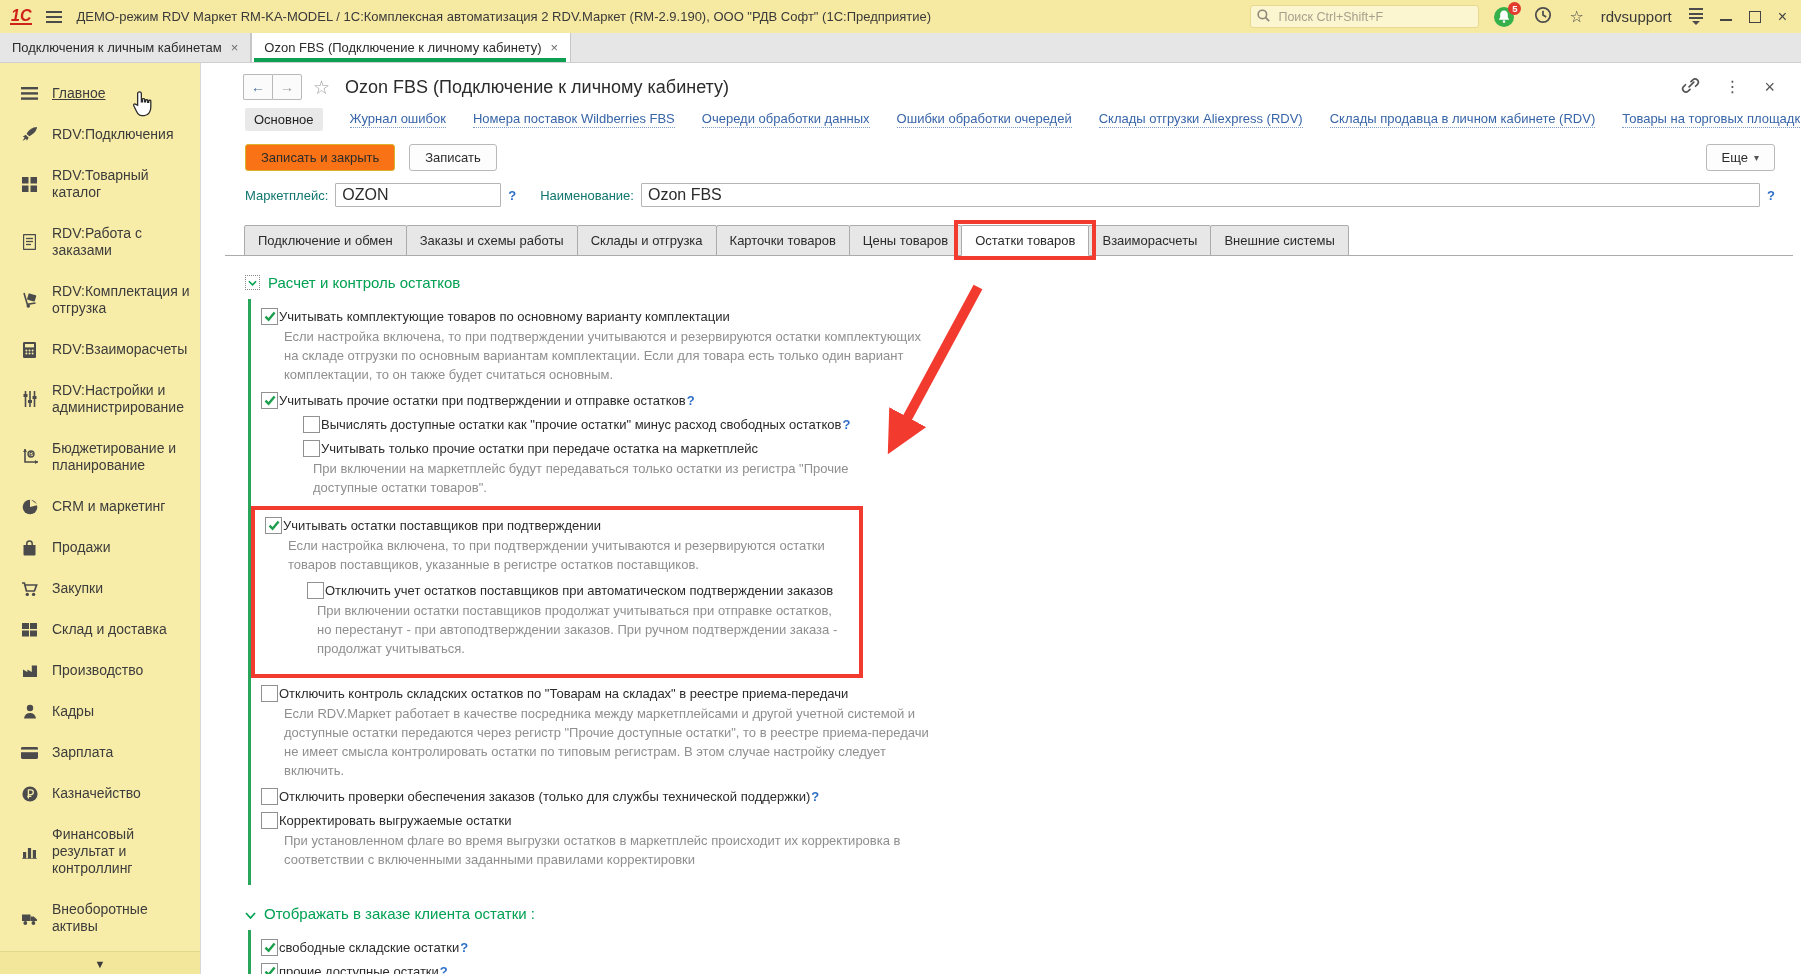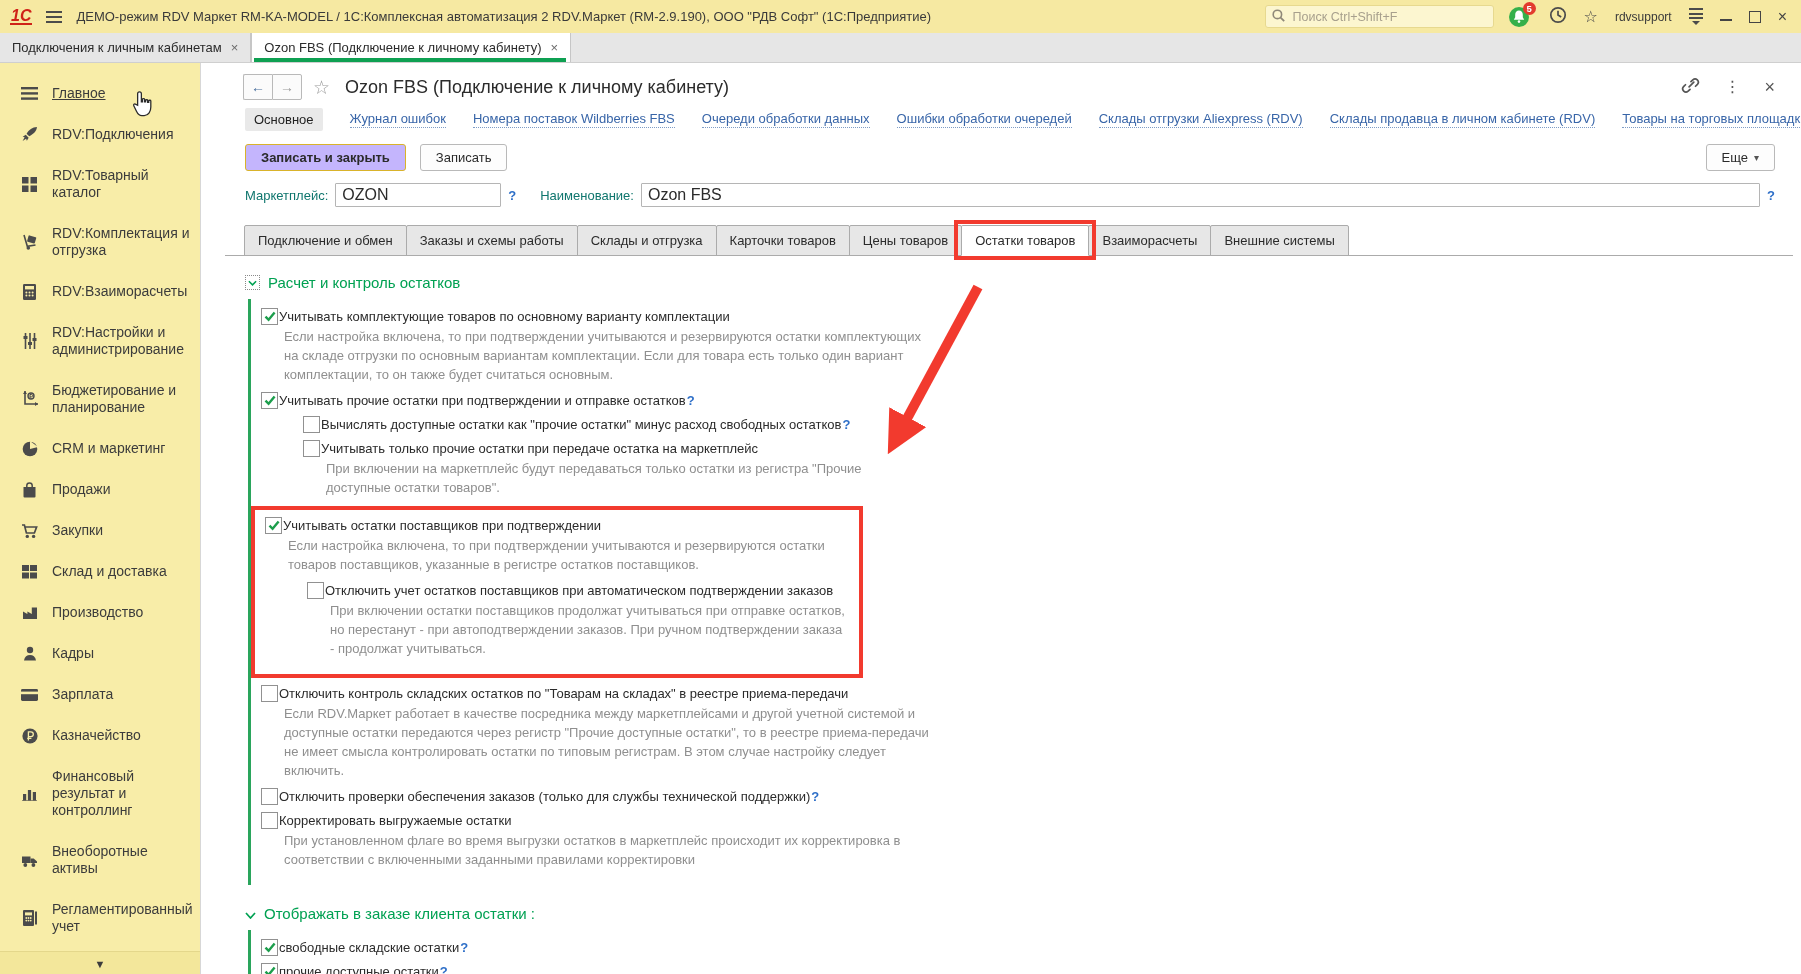--- a/index.html
+++ b/index.html
@@ -14,21 +14,21 @@
   .searchbox{margin-left:auto;width:215px;height:21px;background:#fcf6d0;border:1px solid #e7d98f;border-radius:3px;
              display:flex;align-items:center;padding:0 6px;gap:6px;flex:none;}
   .searchbox input{border:none;background:transparent;outline:none;font-size:12.5px;color:#737373;width:100%;
                    font-family:"Liberation Sans","DejaVu Sans",sans-serif;}
   .searchbox input::placeholder{color:#a8a08d;}
   .tb-right{display:flex;align-items:center;gap:17px;flex:none;padding-right:4px;}
   .bell-wrap{position:relative;width:24px;height:22px;}
   .badge{position:absolute;top:-4px;right:-4px;background:#e23b2e;color:#fff;font-size:9.5px;font-weight:bold;
          width:13px;height:13px;border-radius:50%;display:flex;align-items:center;justify-content:center;}
   .tb-ico{color:#4b4b4b;font-size:16px;line-height:1;}
-  .tb-user{font-size:12px;color:#3a3a3a;}
+  .tb-user{font-size:15px;color:#3a3a3a;}
   .burger-caret{display:inline-flex;flex-direction:column;align-items:center;gap:2px;}
   .burger-caret .bars{display:flex;flex-direction:column;gap:2.5px;}
   .burger-caret .bars i{width:14px;height:2px;background:#4b4b4b;display:block;}
   .caret-dn{width:0;height:0;border-left:4px solid transparent;border-right:4px solid transparent;border-top:4px solid #4b4b4b;}
   .win-min{width:12px;height:2px;background:#444;display:inline-block;margin-bottom:-6px;}
   .win-max{width:10px;height:10px;border:1.5px solid #444;display:inline-block;}
   .win-close{font-size:16px;color:#444;line-height:1;}
   
   .pagetabs{height:29px;background:#e6e6e6;display:flex;border-bottom:1px solid #cfcfcf;}
   .ptab{display:flex;align-items:center;gap:9px;padding:0 12px;font-size:13px;color:#2b2b2b;border-right:1px solid #c6c6c6;position:relative;}
@@ -55,21 +55,21 @@
   .navbtn.fwd{color:#9a9a9a;border-radius:0 2px 2px 0;}
   .fav-star{color:#9a9a9a;font-size:19px;}
   .form-title{font-size:18px;color:#2b2b2b;margin-left:4px;}
   .head-icons{margin-left:auto;display:flex;align-items:center;gap:24px;padding-right:8px;}
   .hi{color:#555;font-size:16px;line-height:1;}
   .navlinks{display:flex;align-items:center;gap:27px;padding:6px 18px 9px 44px;font-size:13px;flex-wrap:nowrap;}
   .navlink{color:#3865a8;border-bottom:1px dotted #7e9cc6;padding-bottom:1px;white-space:nowrap;cursor:pointer;}
   .navlink.current{color:#222;background:#e9e9e9;border-bottom:none;padding:4px 9px;border-radius:2px;}
   .toolbar{display:flex;align-items:center;gap:14px;padding:4px 26px 10px 44px;}
   .btn{font-size:13px;padding:5px 15px;border:1px solid #b9b9b9;background:#fdfdfd;border-radius:3px;color:#2b2b2b;cursor:pointer;}
-  .btn.primary{background:#c4b5fd;border-color:#d9b32a;font-weight:bold;}
+  .btn.primary{background:#f97316;border-color:#d9b32a;font-weight:normal;}
   .btn.more{margin-left:auto;display:flex;align-items:center;gap:6px;}
   .fieldrow{display:flex;align-items:center;gap:7px;padding:2px 26px 10px 44px;font-size:13px;}
   .fieldrow label{color:#0f766e;}
   .inp{height:22px;border:1px solid #b5b5b5;font-size:16px;padding:0 6px;color:#2b2b2b;border-radius:1px;
        font-family:"Liberation Sans","DejaVu Sans",sans-serif;}
   .inp.mp{width:152px;}
   .inp.nm{flex:1;}
   .help{color:#2e6fc8;font-weight:bold;font-size:13px;}
   .fieldrow .gap{width:10px;}
   
@@ -81,21 +81,21 @@
   .panel{margin:-1px 8px 0 24px;border-top:1px solid #ababab;padding:14px 0 0 20px;position:relative;}
   
   .sec-head{display:flex;align-items:center;gap:8px;color:#00a152;font-size:15px;margin:4px 0 8px 0;cursor:pointer;}
   .expander{width:13px;height:13px;border:1px dotted #8a8a8a;display:flex;align-items:center;justify-content:center;flex:none;}
   .sec-body{border-left:3px solid #2aa55c;margin-left:3px;padding:2px 0 8px 10px;}
   .row{display:flex;align-items:center;gap:1px;font-size:13px;margin:7px 0 2px 0;}
   .row.lvl1{margin-left:42px;}
   .cb{width:15px;height:15px;border:1px solid #919191;background:#fff;flex:none;display:flex;align-items:center;justify-content:center;cursor:pointer;}
   .cb-label{cursor:pointer;}
   .desc{color:#8f8f8f;font-size:13px;line-height:19px;margin:2px 0 8px 23px;max-width:648px;}
-  .desc.lvl1{margin-left:65px;max-width:590px;}
+  .desc.lvl1{margin-left:52px;max-width:590px;}
   .red-group{border:4px solid #f23a2e;margin:9px 0 6px -10px;padding:0 10px 8px 10px;width:612px;box-sizing:border-box;}
   .sec2{margin-top:20px;}
   
   .annot-arrow{position:absolute;left:0;top:0;pointer-events:none;z-index:40;}
   .hand-cursor{position:absolute;left:131px;top:90px;z-index:60;pointer-events:none;}
 </style>
 </head>
 <body>
 
 <div class="page">
@@ -188,20 +188,31 @@
                 <rect width="6.5" height="6.5"></rect>
                 <rect x="8.5" width="6.5" height="6.5"></rect>
                 <rect y="8.5" width="6.5" height="6.5"></rect>
                 <rect x="8.5" y="8.5" width="6.5" height="6.5"></rect>
               </svg>
             </span>
           <span class="lbl">RDV:Товарный каталог</span>
         </div>
         <div class="side-item">
           <span class="sic">
+              <svg width="13" height="16" viewBox="0 0 13 16">
+                <rect x="0.5" y="0.5" width="12" height="15" rx="1" fill="none" stroke="#4b4b4b" stroke-width="1.4"></rect>
+                <line x1="3" y1="4.5" x2="10" y2="4.5" stroke="#4b4b4b" stroke-width="1.3"></line>
+                <line x1="3" y1="7.5" x2="10" y2="7.5" stroke="#4b4b4b" stroke-width="1.3"></line>
+                <line x1="3" y1="10.5" x2="8" y2="10.5" stroke="#4b4b4b" stroke-width="1.3"></line>
+              </svg>
+            </span>
+          <span class="lbl">RDV:Работа с заказами</span>
+        </div>
+        <div class="side-item">
+          <span class="sic">
               <svg width="16" height="16" viewBox="0 0 16 16">
                 <g transform="rotate(16 9 6)">
                   <rect x="5.5" y="2" width="8" height="6.5" rx="0.8"></rect>
                 </g>
                 <path d="M2 1l3.3 11.3L13.5 11" fill="none" stroke="#4b4b4b" stroke-width="1.6"></path>
                 <circle cx="6.3" cy="14" r="1.8"></circle>
               </svg>
             </span>
           <span class="lbl">RDV:Комплектация и отгрузка</span>
         </div>

